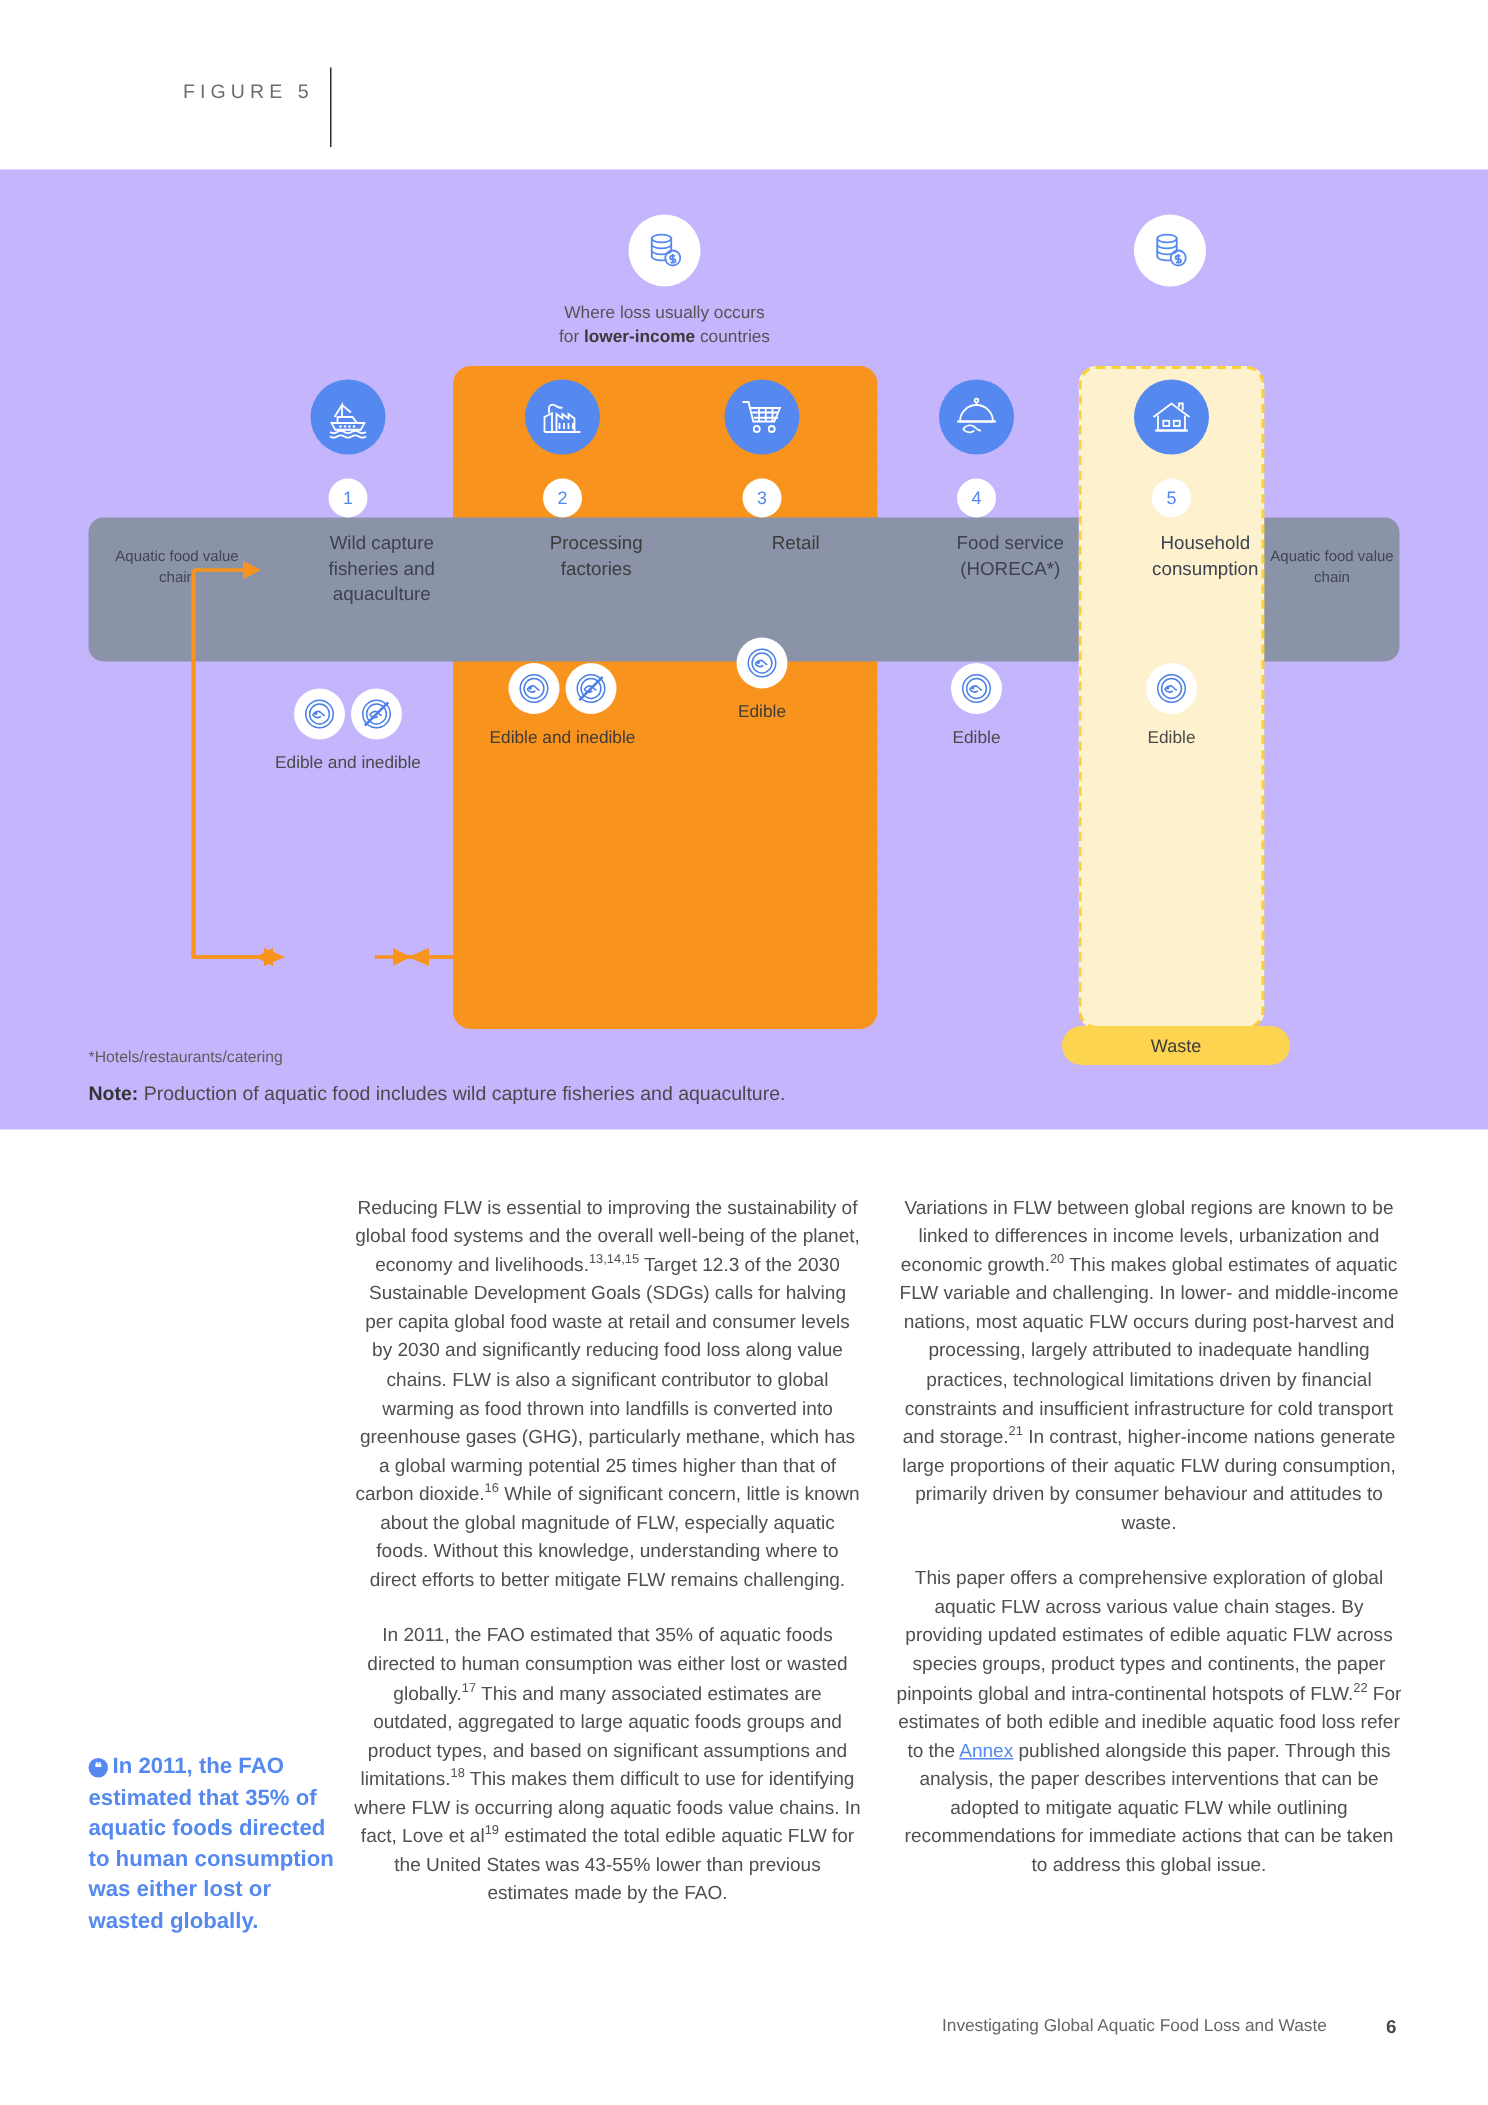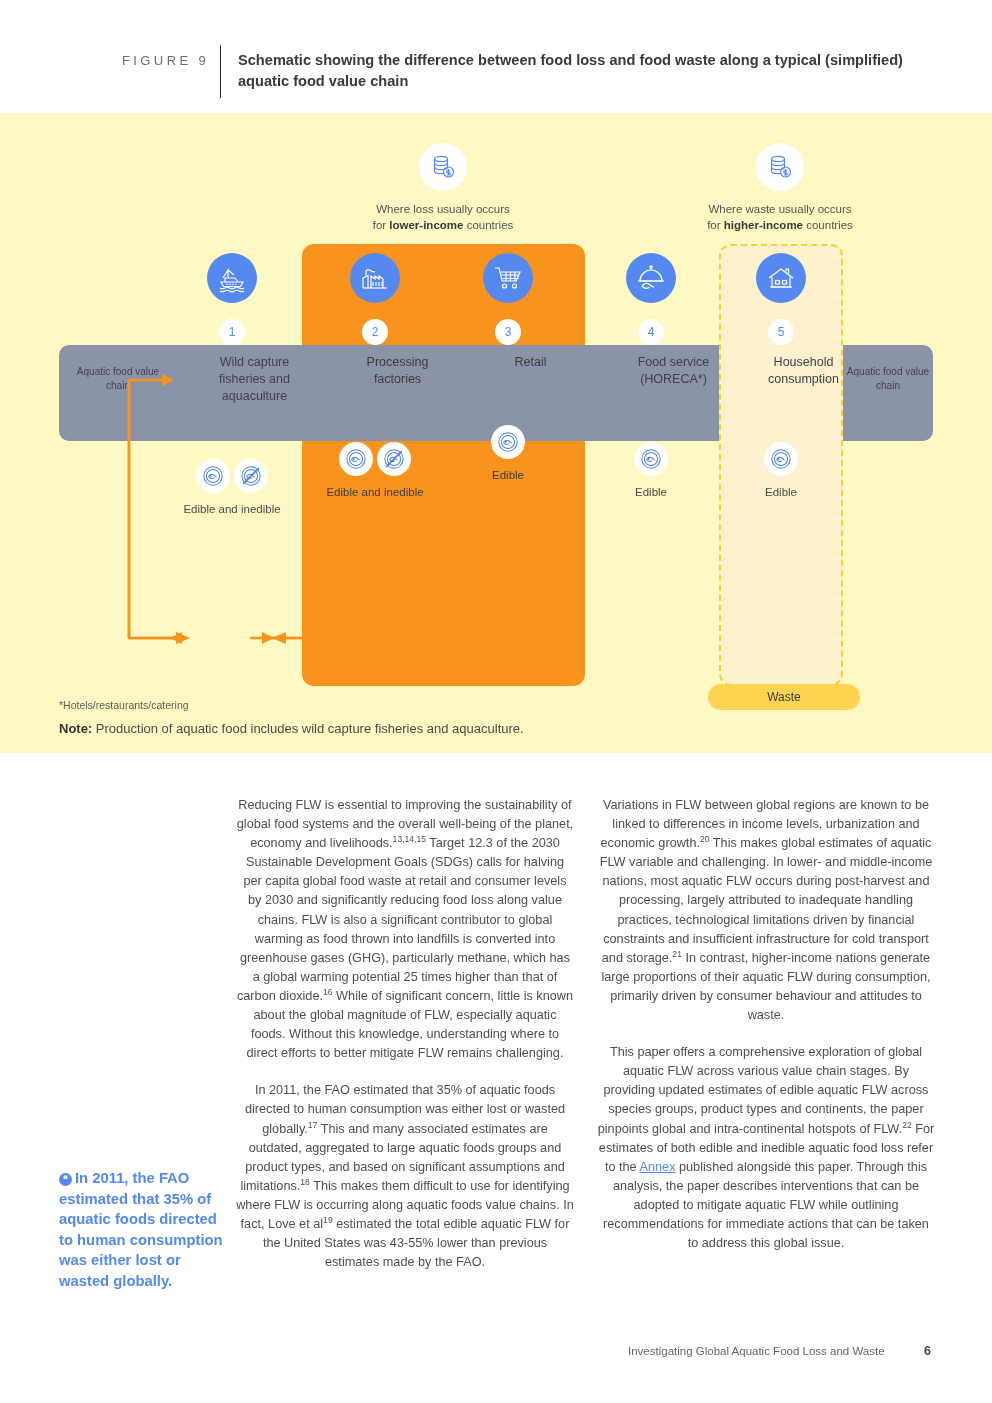--- a/index.html
+++ b/index.html
@@ -26,21 +26,21 @@
     background: #2b2b2b;
   }
   .fig-title {
     position: absolute; left: 238px; top: 50px; width: 680px;
     font-size: 14.6px; font-weight: 700; line-height: 21px; color: #3a3a3a;
   }
 
   
   .diagram {
     position: absolute; left: 0; top: 113px; width: 992px; height: 640px;
-    background: #fef9c3;
+    background: #c4b5fd;
   }
 
   
   .callout { position: absolute; text-align: center; }
   .callout .bubble {
     width: 48px; height: 48px; border-radius: 50%; background: #ffffff;
     margin: 0 auto; display: flex; align-items: center; justify-content: center;
   }
   .callout .ctext {
     margin-top: 10px; font-size: 11.5px; line-height: 16px; color: #545454;
@@ -171,23 +171,22 @@
   }
   .footer-page {
     position: absolute; left: 924px; top: 1344px;
     font-size: 12.5px; font-weight: 700; color: #4a4a4a;
   }
 </style>
 </head>
 <body>
 
 <div class="fig-header">
-  <div class="fig-label">FIGURE 9</div>
+  <div class="fig-label">FIGURE 5</div>
   <div class="fig-rule"></div>
-  <div class="fig-title">Schematic showing the difference between food loss and food waste along a typical (simplified) aquatic food value chain</div>
 </div>
 
 <div class="diagram">
 
   <div class="callout" id="callout-loss">
     <div class="bubble">
       <svg width="28" height="28" viewBox="0 0 28 28" fill="none" stroke="#5589f0" stroke-width="1.2">
         <ellipse cx="12" cy="6" rx="6.5" ry="2.6"></ellipse>
         <path d="M5.5 6v4c0 1.4 2.9 2.6 6.5 2.6s6.5-1.2 6.5-2.6V6"></path>
         <path d="M5.5 10v4c0 1.4 2.9 2.6 6.5 2.6s6.5-1.2 6.5-2.6v-4"></path>
@@ -205,24 +204,20 @@
   <div class="callout" id="callout-waste">
     <div class="bubble">
       <svg width="28" height="28" viewBox="0 0 28 28" fill="none" stroke="#5589f0" stroke-width="1.2">
         <ellipse cx="12" cy="6" rx="6.5" ry="2.6"></ellipse>
         <path d="M5.5 6v4c0 1.4 2.9 2.6 6.5 2.6s6.5-1.2 6.5-2.6V6"></path>
         <path d="M5.5 10v4c0 1.4 2.9 2.6 6.5 2.6s6.5-1.2 6.5-2.6v-4"></path>
         <path d="M5.5 14v4c0 1.4 2.9 2.6 6.5 2.6 1.2 0 2.4-.13 3.4-.37"></path>
         <circle cx="19.5" cy="19" r="5"></circle>
         <path d="M19.5 16.3v5.4M21 17.6h-2.2a1.1 1.1 0 000 2.2h1.4a1.1 1.1 0 010 2.2H18"></path>
       </svg>
-    </div>
-    <div class="ctext">
-      <span>Where waste usually occurs</span><br>
-      <span>for </span><b>higher-income</b><span> countries</span>
     </div>
   </div>
 
   <div class="panel-loss"></div>
 
   <div class="chain-bar"></div>
   <div class="chain-cap" id="chain-cap-left">Aquatic food value chain</div>
   <div class="chain-cap" id="chain-cap-right">Aquatic food value chain</div>
 
   <div class="panel-waste"></div>

